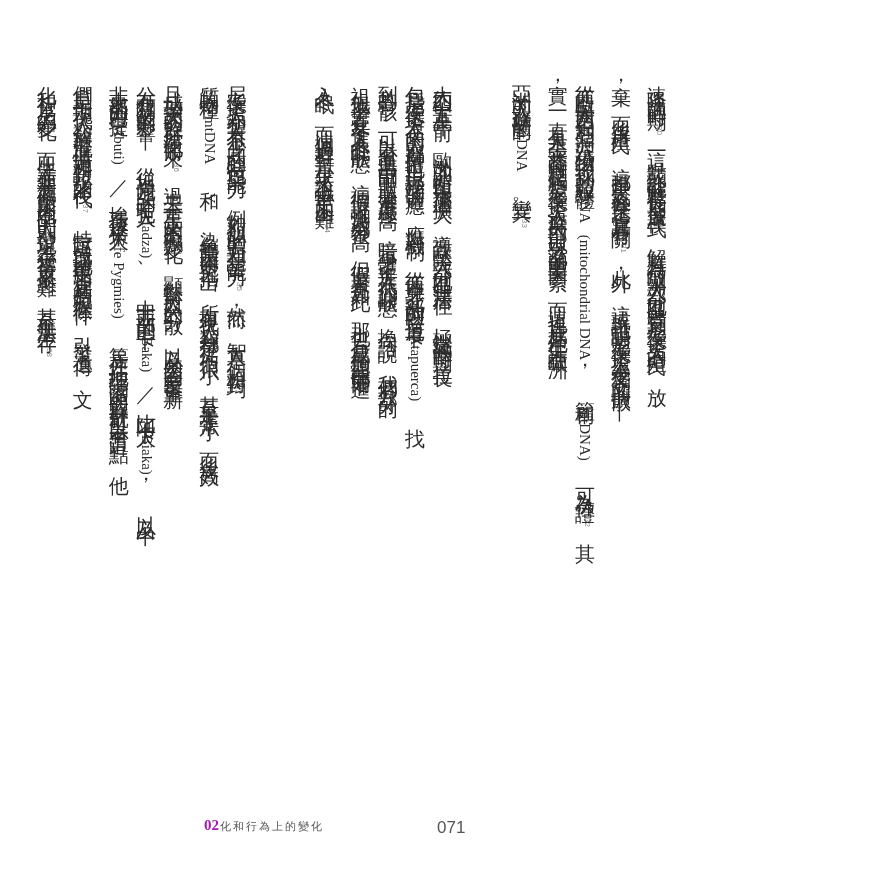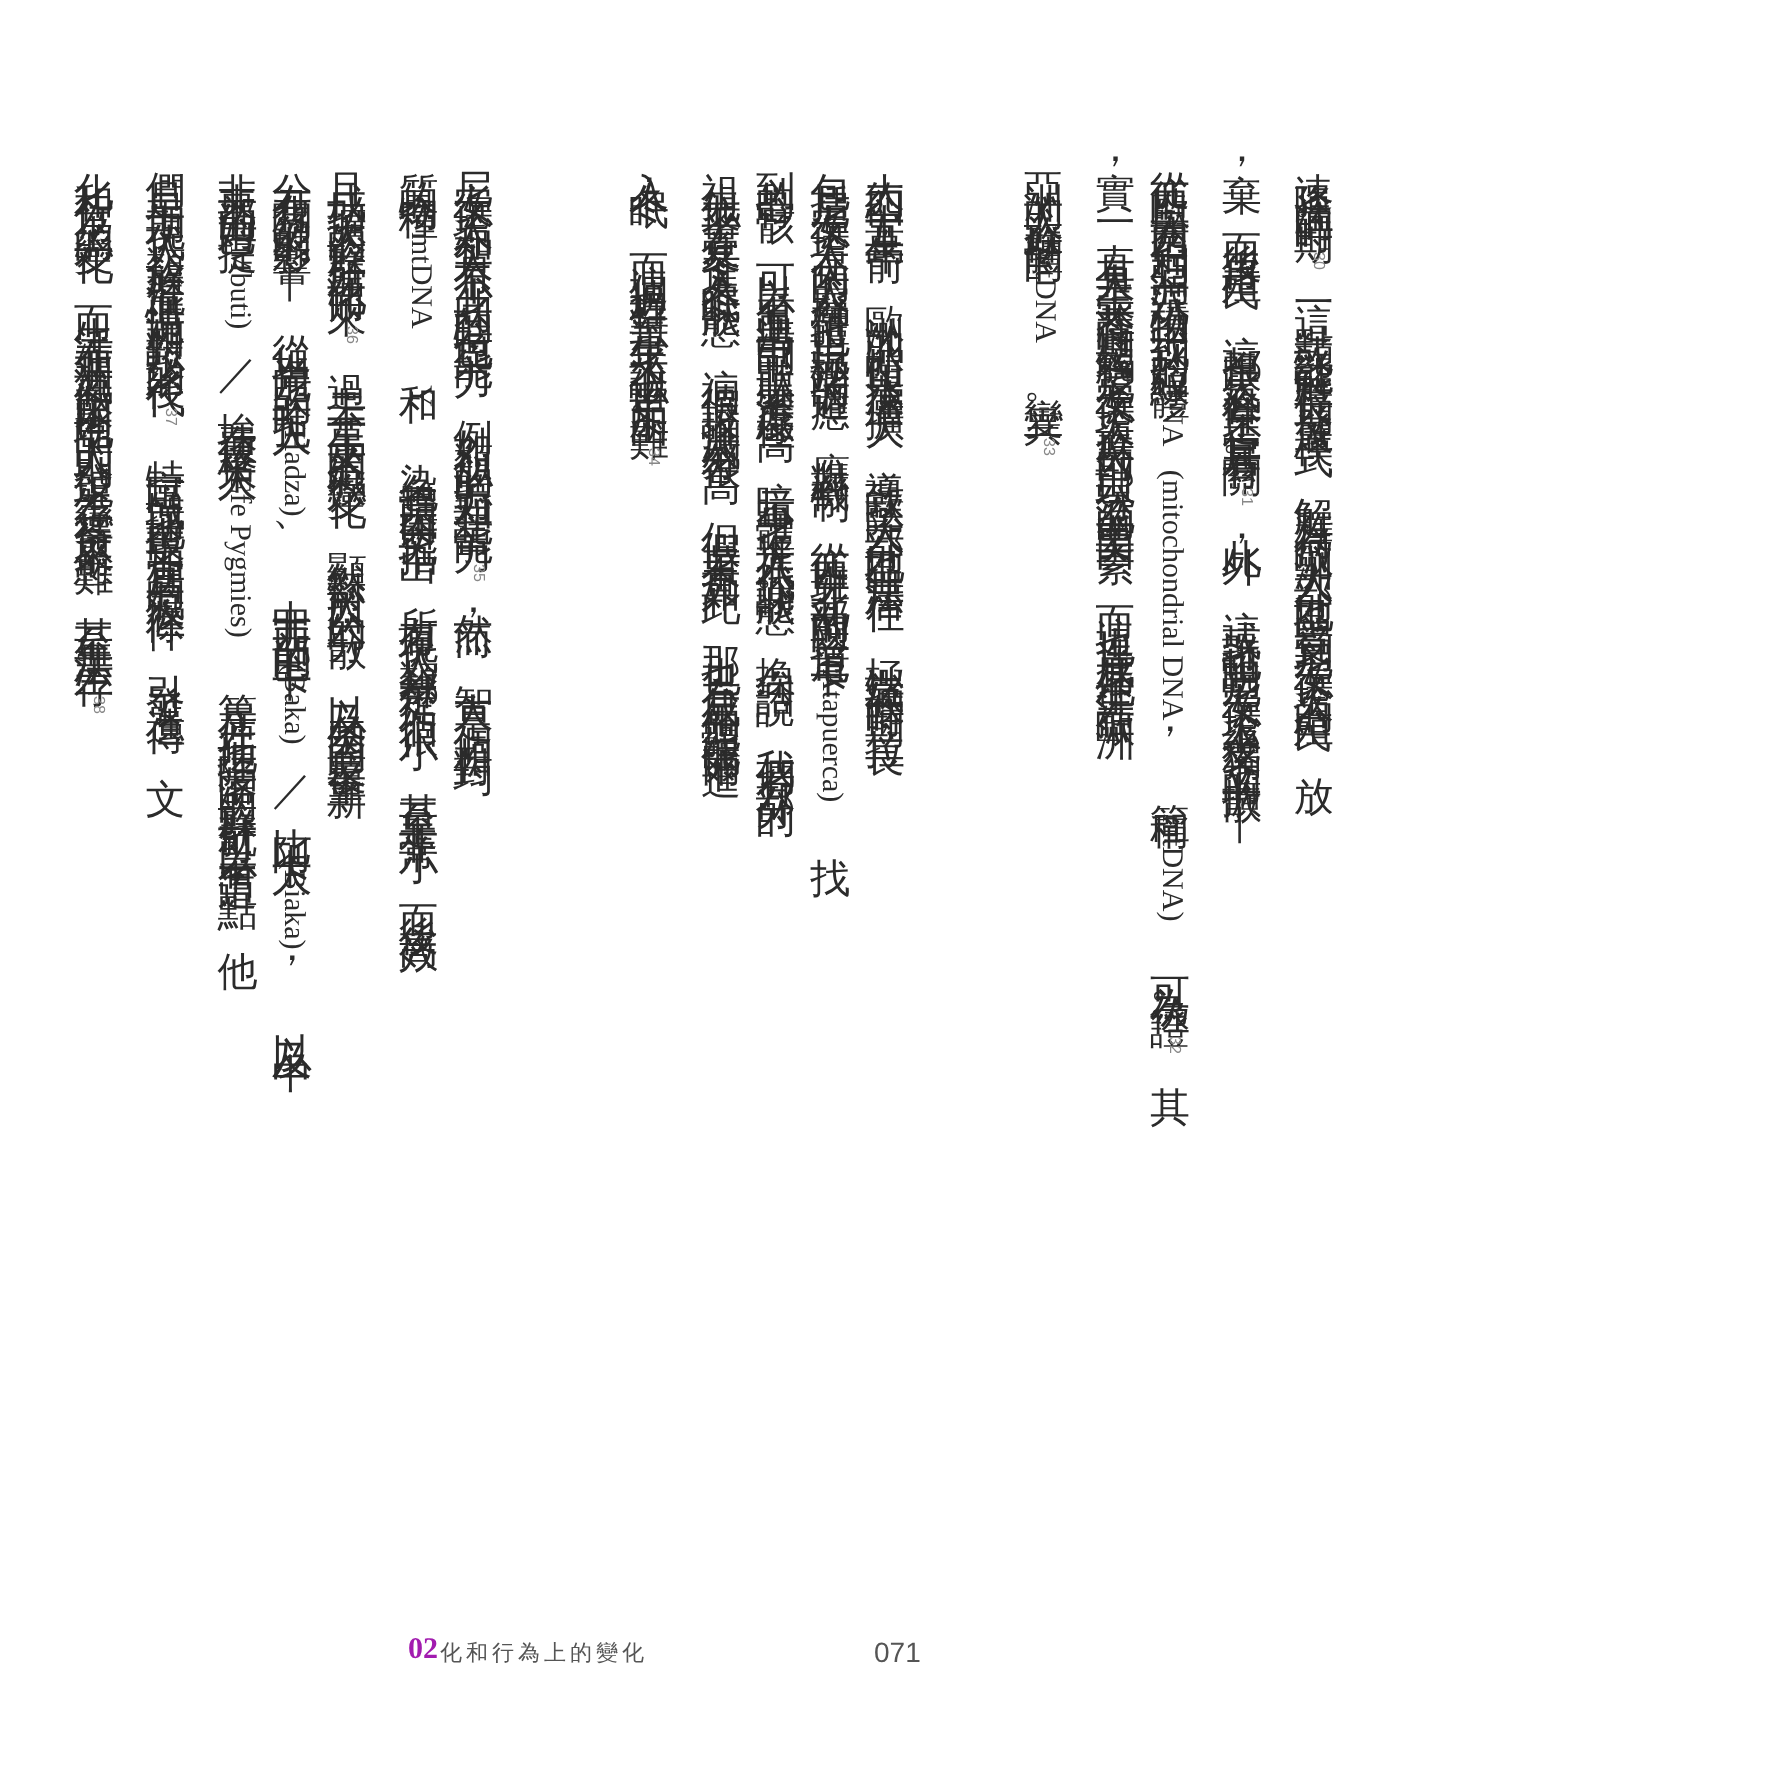--- a/index.html
+++ b/index.html
@@ -81,21 +81,21 @@
     font-family: "DejaVu Sans", sans-serif;
     font-size: 11px;
     letter-spacing: 2px;
     color: #555555;
   }
   .page-number {
     position: absolute;
     left: 437px;
     top: 1px;
     font-family: "Liberation Sans", sans-serif;
-    font-size: 14px;
+    font-size: 17px;
     color: #555555;
   }
 </style>
 </head>
 <body>
 
 <div class="page">
 
   <div class="text-block">
 

